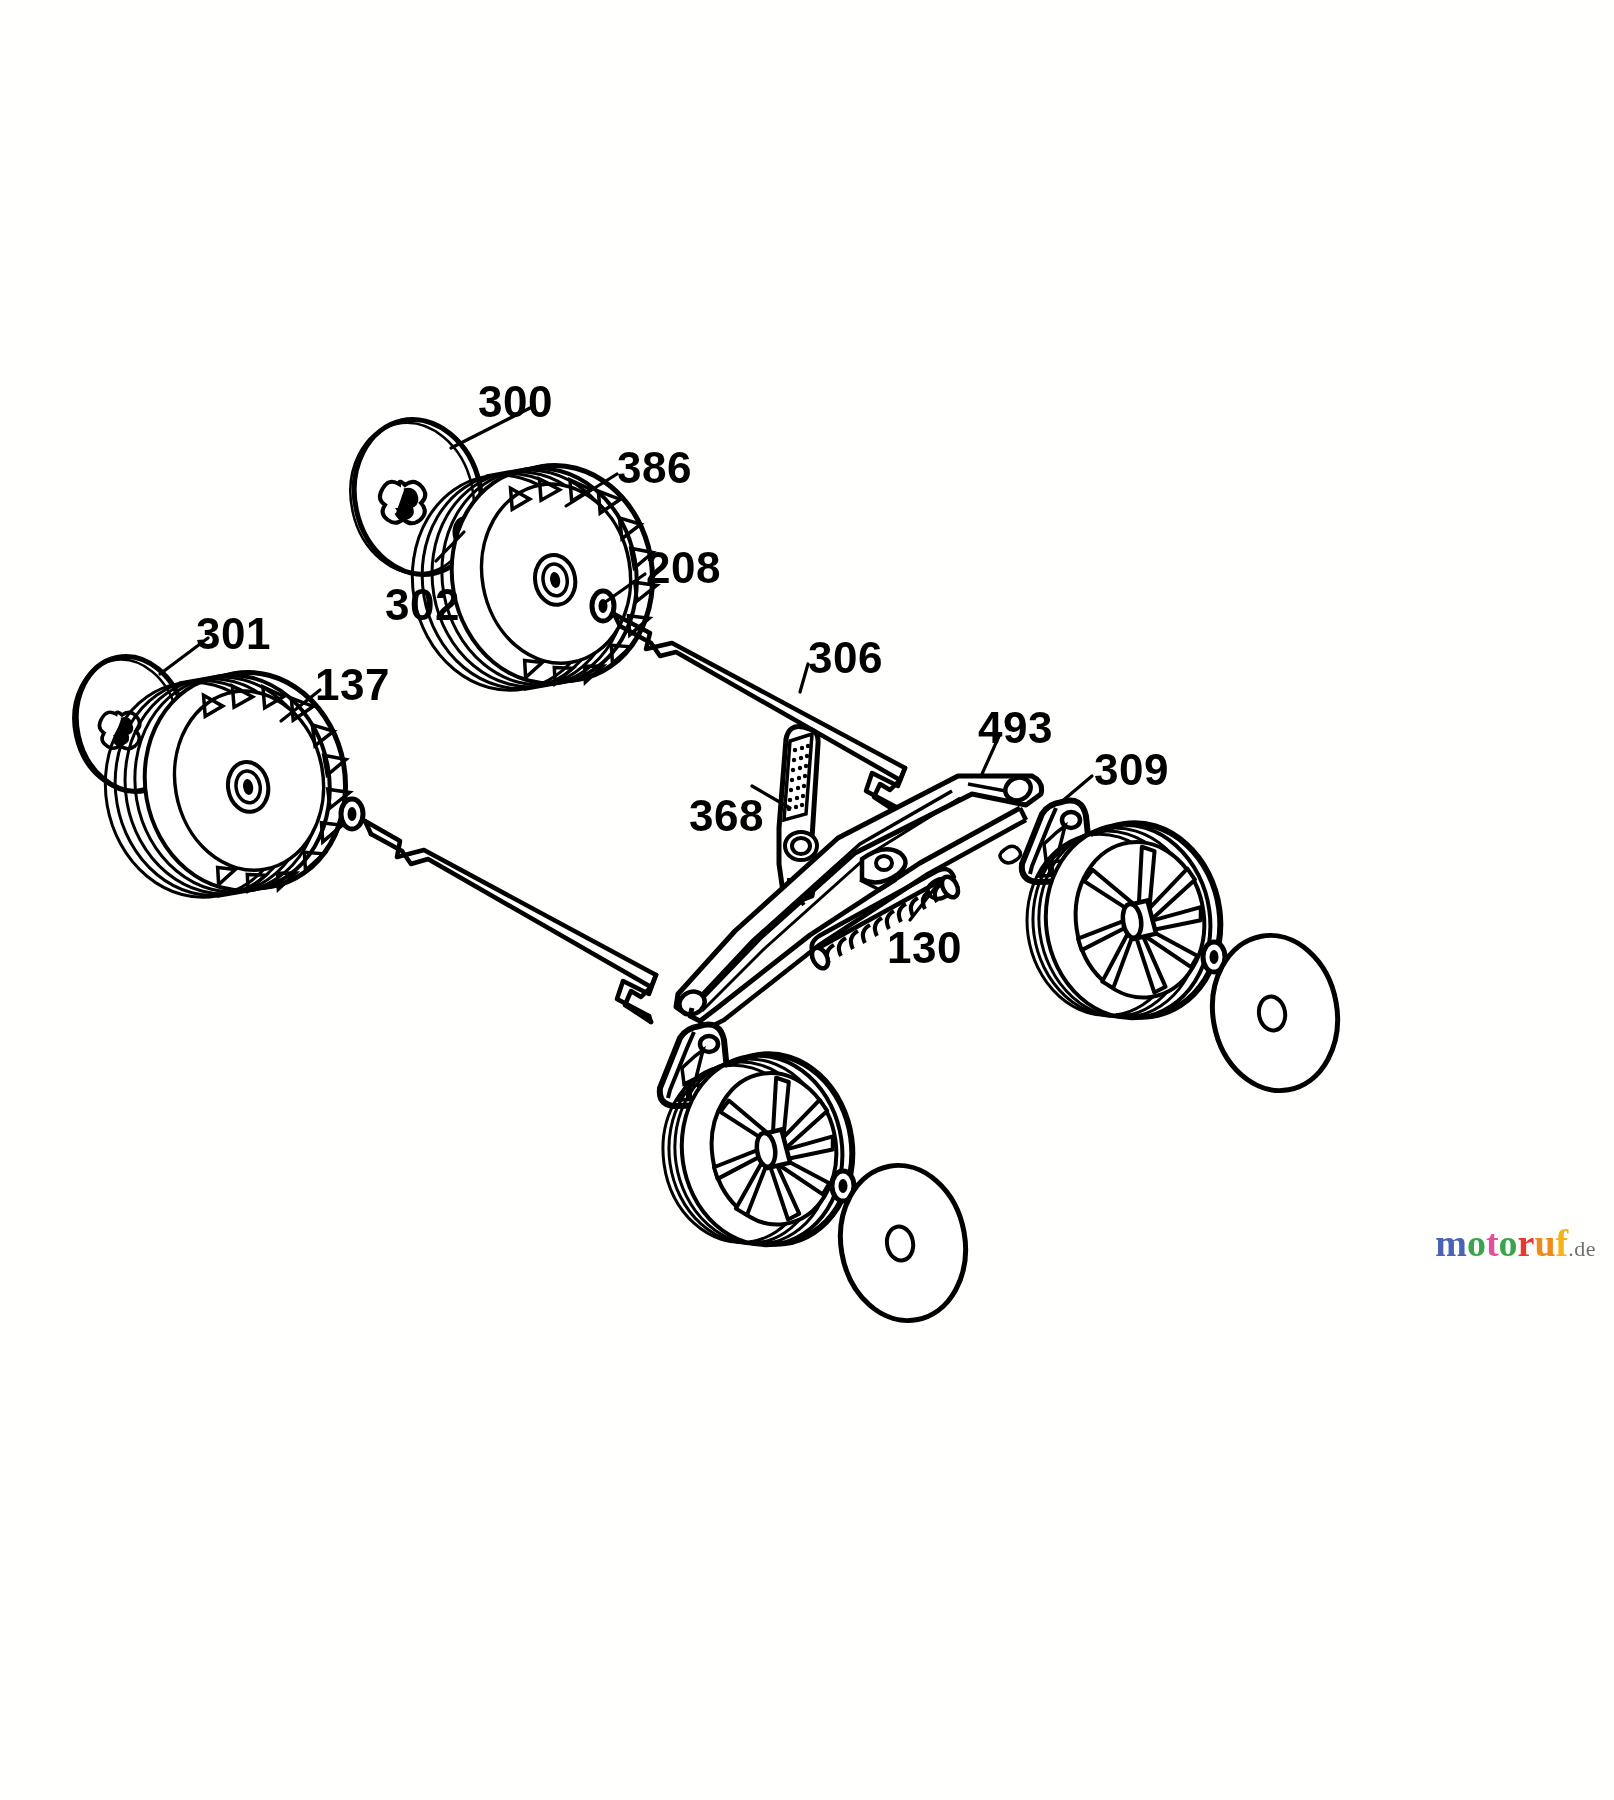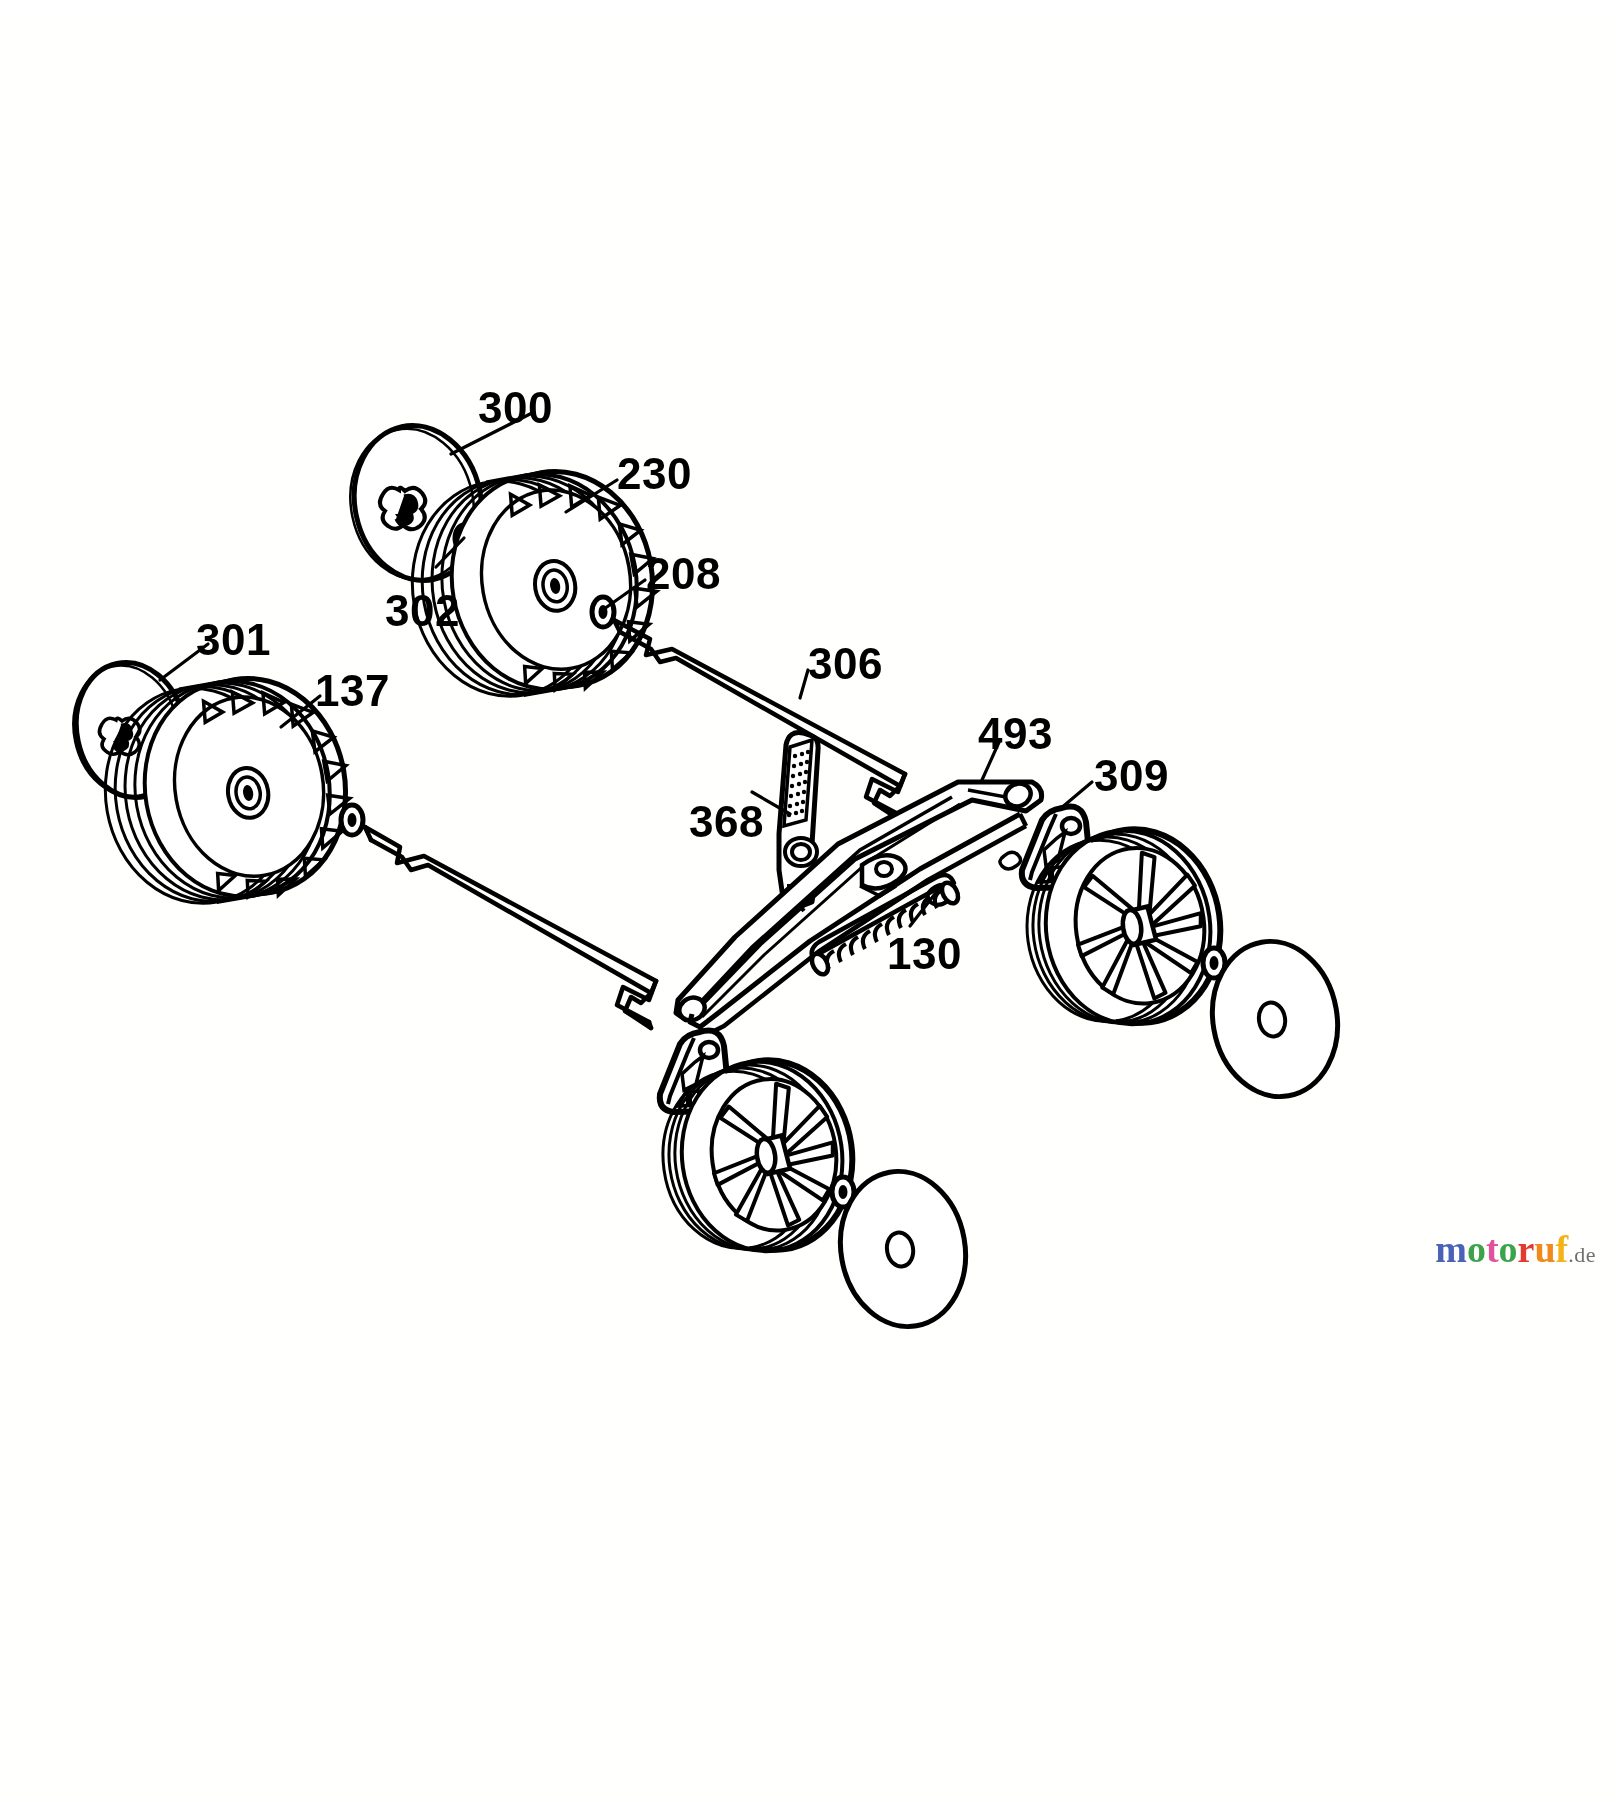--- a/index.html
+++ b/index.html
@@ -1,20 +1,20 @@
 <!DOCTYPE html>
 <html><head>
 <meta charset="utf-8">
 <style>
   html,body{margin:0;padding:0;background:#ffffff;}
   body{
     font-family:"Liberation Sans", sans-serif;
     width:1614px;height:1800px;position:relative;overflow:hidden;
   }
-  #stage{position:absolute;left:0;top:14px;width:1614px;height:1268px;background:#fffffe;}
+  #stage{position:absolute;left:0;top:8px;width:1614px;height:1268px;background:#fffffe;}
   #diagram{position:absolute;left:0;top:0;width:1614px;height:1800px;}
   .lbl{
     position:absolute;
     font-family:"Liberation Sans", sans-serif;
     font-weight:bold;
     font-size:44px;
     color:#000000;
     letter-spacing:0.5px;
     white-space:nowrap;
     line-height:1;
@@ -345,21 +345,21 @@
         <line x1="320" y1="682" x2="281" y2="713"></line>
         <line x1="1000" y1="726" x2="982" y2="766"></line>
         <line x1="1092" y1="768" x2="1060" y2="795"></line>
         <line x1="752" y1="778" x2="790" y2="800"></line>
         <line x1="910" y1="912" x2="938" y2="876"></line>
       </g>
   </svg>
 
   <div id="labels">
       <div class="lbl" style="left: 478px; top: 372px;">300</div>
-      <div class="lbl" style="left: 617px; top: 438px;">230</div>
+      <div class="lbl" style="left: 617px; top: 438px;">386</div>
       <div class="lbl" style="left: 385px; top: 575px;">302</div>
       <div class="lbl" style="left: 646px; top: 538px;">208</div>
       <div class="lbl" style="left: 196px; top: 604px;">301</div>
       <div class="lbl" style="left: 808px; top: 628px;">306</div>
       <div class="lbl" style="left: 315px; top: 655px;">137</div>
       <div class="lbl" style="left: 978px; top: 698px;">493</div>
       <div class="lbl" style="left: 1094px; top: 740px; text-align: right;">309</div>
       <div class="lbl" style="left: 689px; top: 786px;">368</div>
       <div class="lbl" style="left: 887px; top: 918px;">130</div>
     </div>

